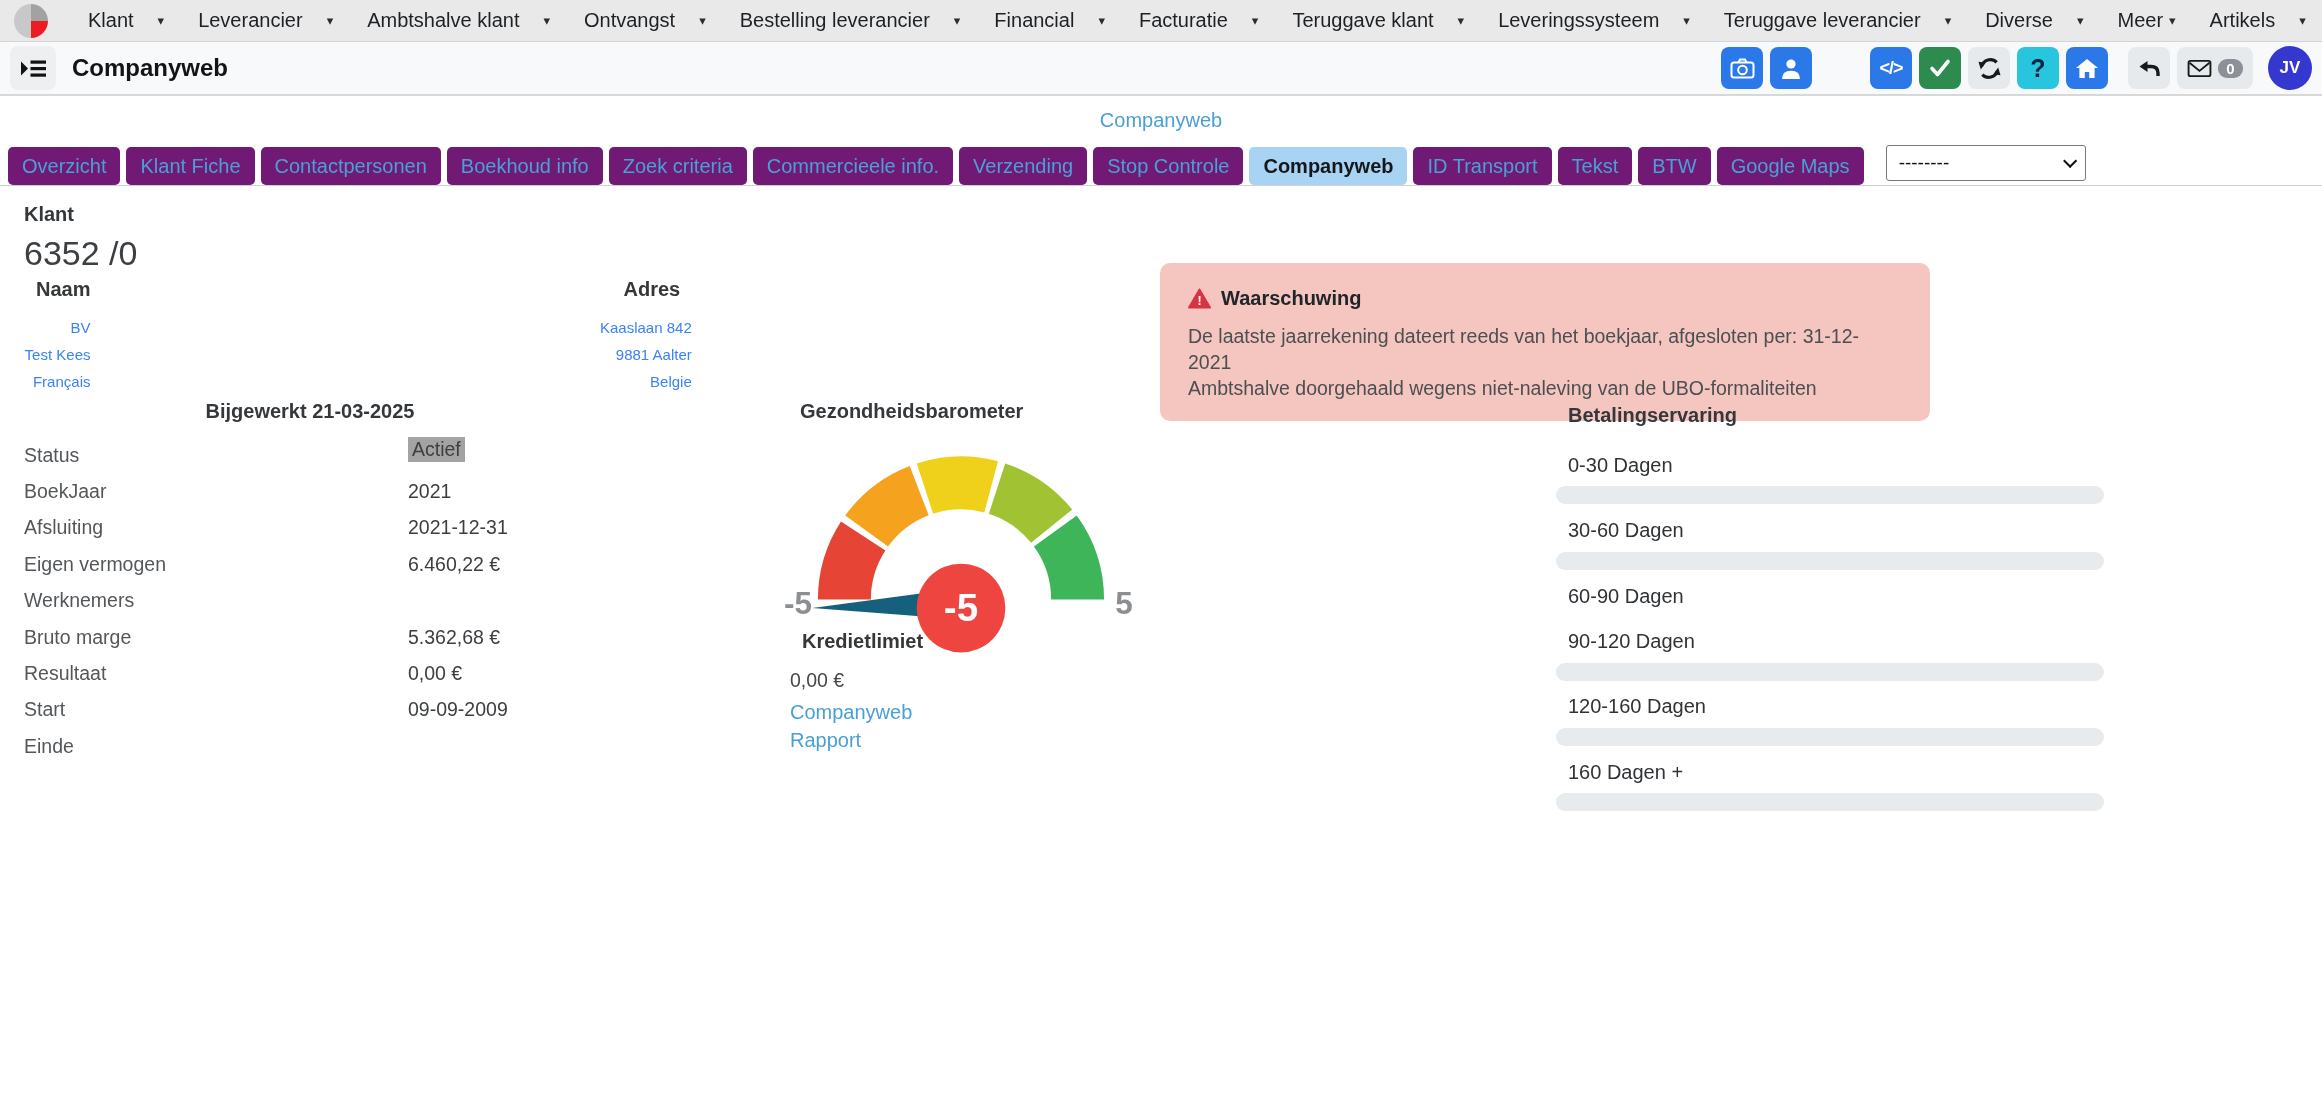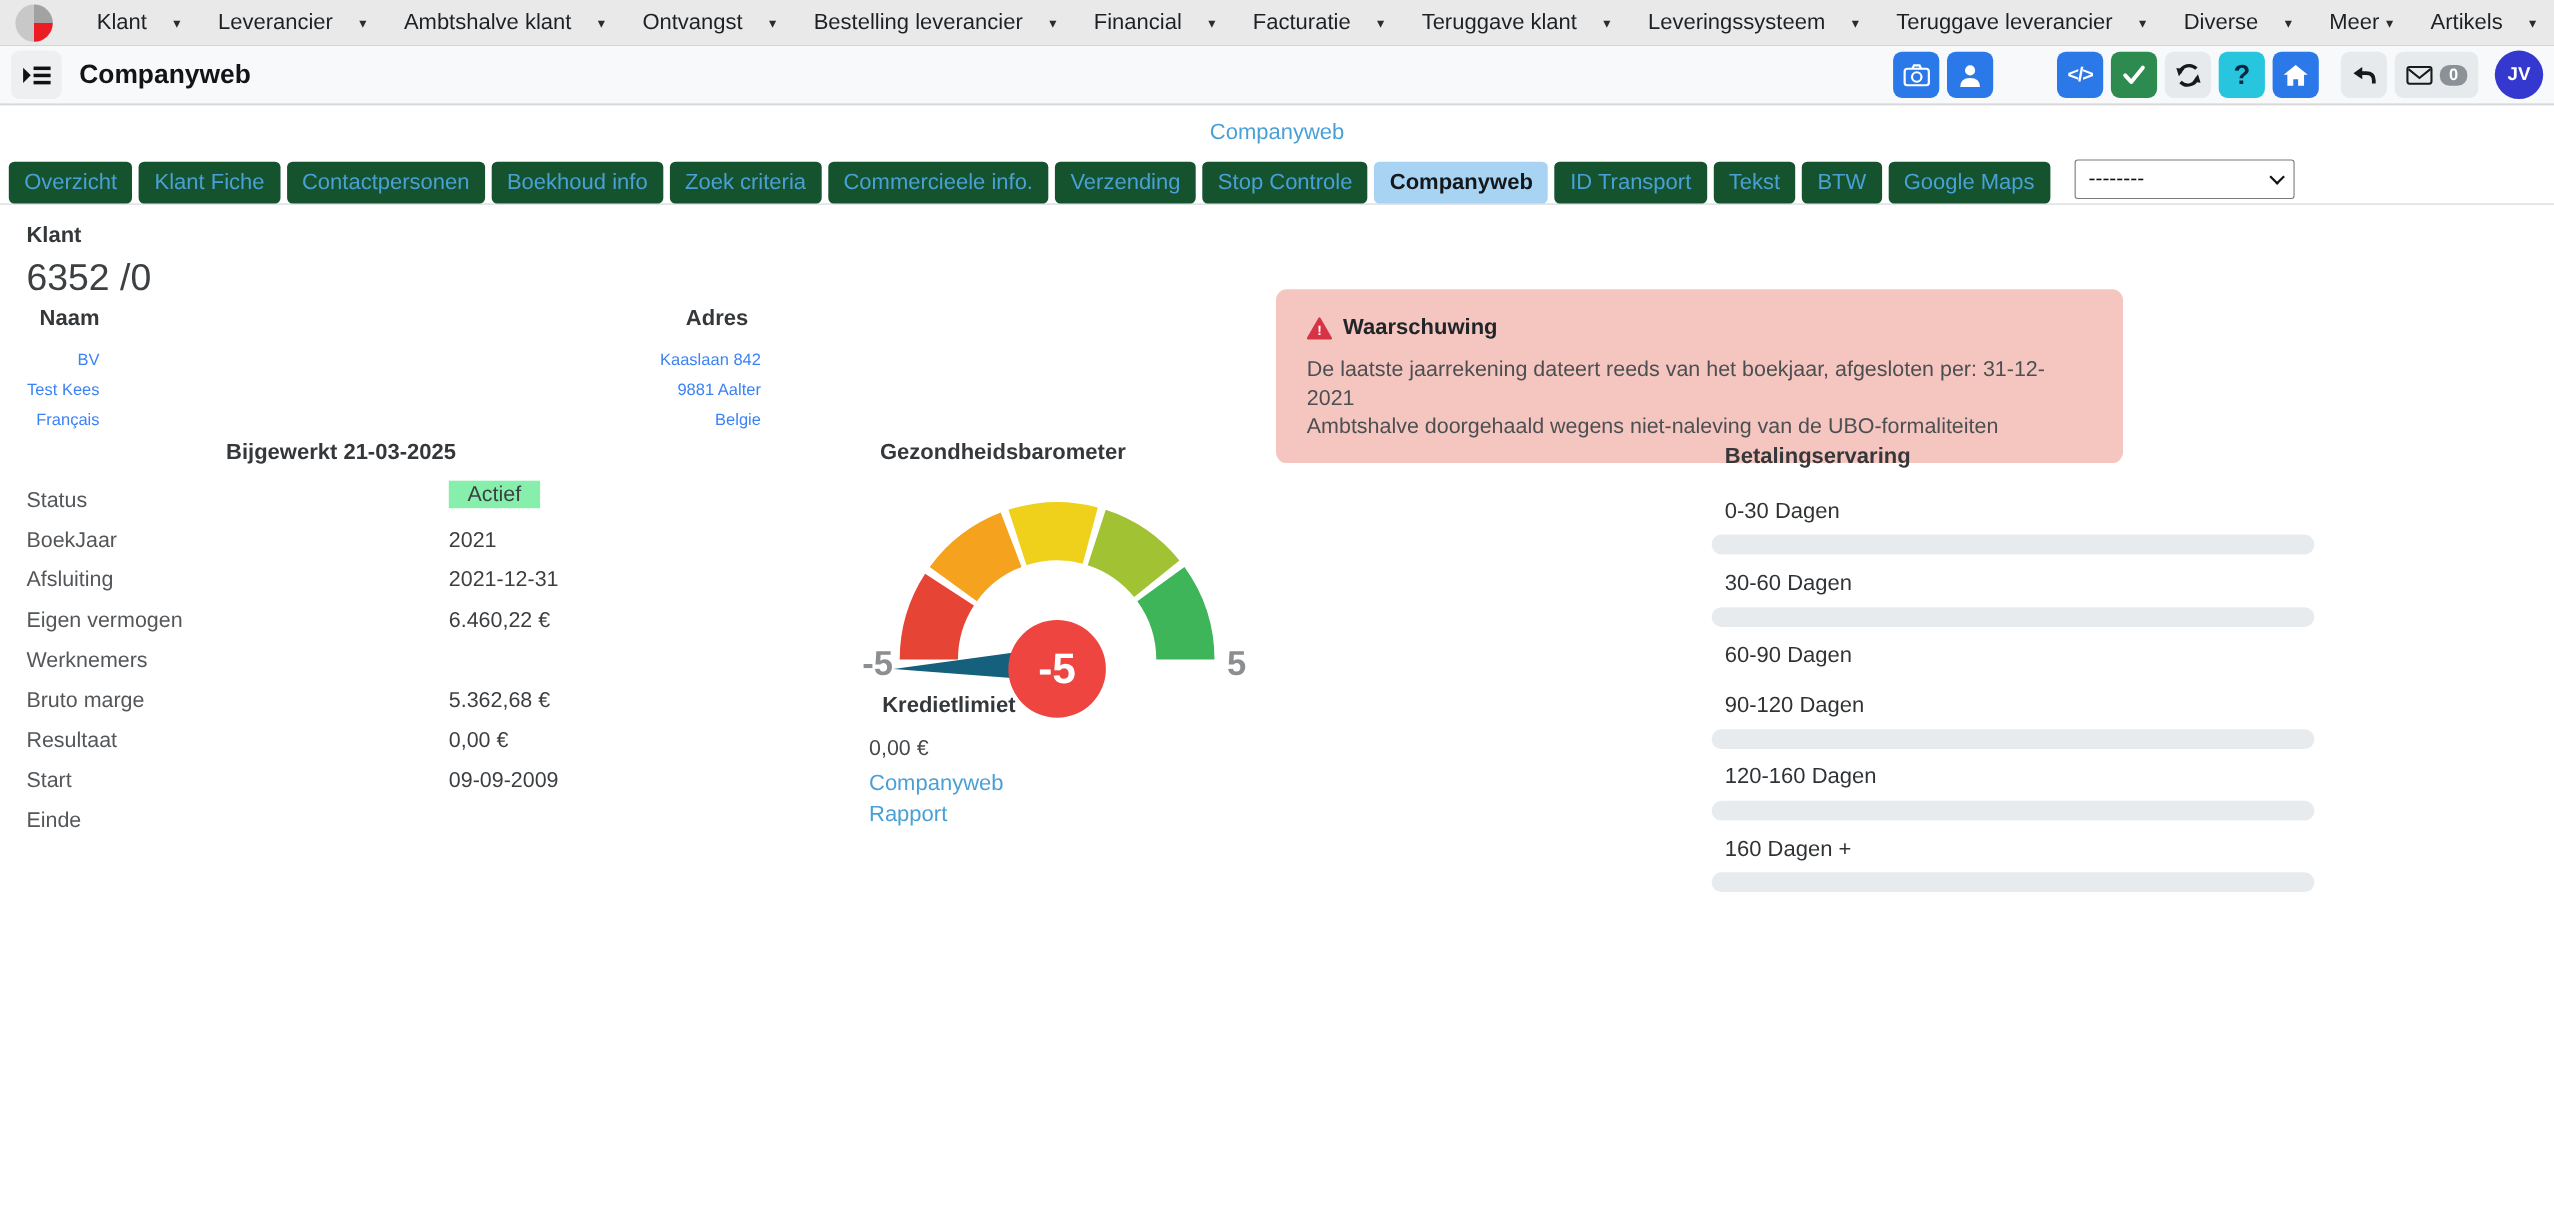--- a/index.html
+++ b/index.html
@@ -35,21 +35,21 @@
   .badge0 { background:#8b9196; color:#fff; border-radius:9px; font-size:15px;
     padding:1px 8px; font-weight:700; }
   .avatar { width:44px; height:44px; border-radius:50%; background:#3538cf; color:#fff;
     font-size:17px; font-weight:700; display:flex; align-items:center; justify-content:center;
     margin-left:8px; cursor:pointer; }
 
   
   .crumbrow { height:48px; display:flex; align-items:center; justify-content:center; background:#fff; }
   .bluelink { color:#4aa0d6; font-size:20px; cursor:pointer; text-decoration:none; }
   .tabsrow { display:flex; align-items:flex-end; padding-left:8px; border-bottom:1px solid #cfd2d4; height:42px; }
-  .tab { background:#14532d; color:#4aa0d6; font-size:20px; padding:0 14px; height:38px;
+  .tab { background:#701a75; color:#4aa0d6; font-size:20px; padding:0 14px; height:38px;
     line-height:38px; border-radius:5px; margin-right:6px; white-space:nowrap; cursor:pointer; }
   .tab.active { background:#a8d3f2; color:#15181b; font-weight:700; }
   .tab-dd { margin:0 0 4px 16px; width:200px; height:36px; border:1px solid #7a7a7a; border-radius:3px;
     background:#fff; display:flex; align-items:center; padding:0 12px; font-size:19px; color:#111; cursor:pointer; }
   .chev { margin-left:auto; width:10px; height:10px; border-right:2.4px solid #111;
     border-bottom:2.4px solid #111; transform:rotate(45deg) translateY(-3px); }
 
   
   .abs { position:absolute; }
   .sec-heading { font-size:20px; font-weight:700; color:#35383b; }
@@ -60,21 +60,21 @@
 
   .warnbox { left:1160px; top:263px; width:770px; min-height:125px; background:#f5c5bf;
     border-radius:10px; padding:24px 28px 20px; }
   .warn-title { display:flex; align-items:center; gap:10px; font-size:20px; font-weight:700; color:#212529; }
   .warn-lines { margin-top:13px; font-size:19.5px; line-height:26px; color:#4c4f52; }
 
   .d-rows { margin-top:14px; }
   .d-row { display:flex; height:36.4px; font-size:19.5px;align-items:center; }
   .d-label { width:384px; color:#54575a; }
   .d-value { color:#3c3f42; }
-  .hl { background:#86efac; padding:1px 17px; align-self:flex-start; }
+  .hl { background:#a3a3a3; padding:1px 4px; align-self:flex-start; }
 
   .gauge-block { left:775px; top:400px; width:380px; }
   .gauge-svg { margin-top:16px; display:block; }
   .kred-block { left:790px; top:630px; }
   .kred-amount { margin-top:16px; font-size:19.5px; color:#46494c; }
   .kred-links { font-size:19.5px; line-height:28px; margin-top:6px; }
 
   .bet-block { left:1556px; top:404px; width:548px; }
   .bet-label { position:absolute; left:12px; font-size:20px; font-weight:400; color:#303336; white-space:nowrap; }
   .bet-bar { position:absolute; left:0; width:548px; height:18px; border-radius:9px; background:#e8ebee; }

